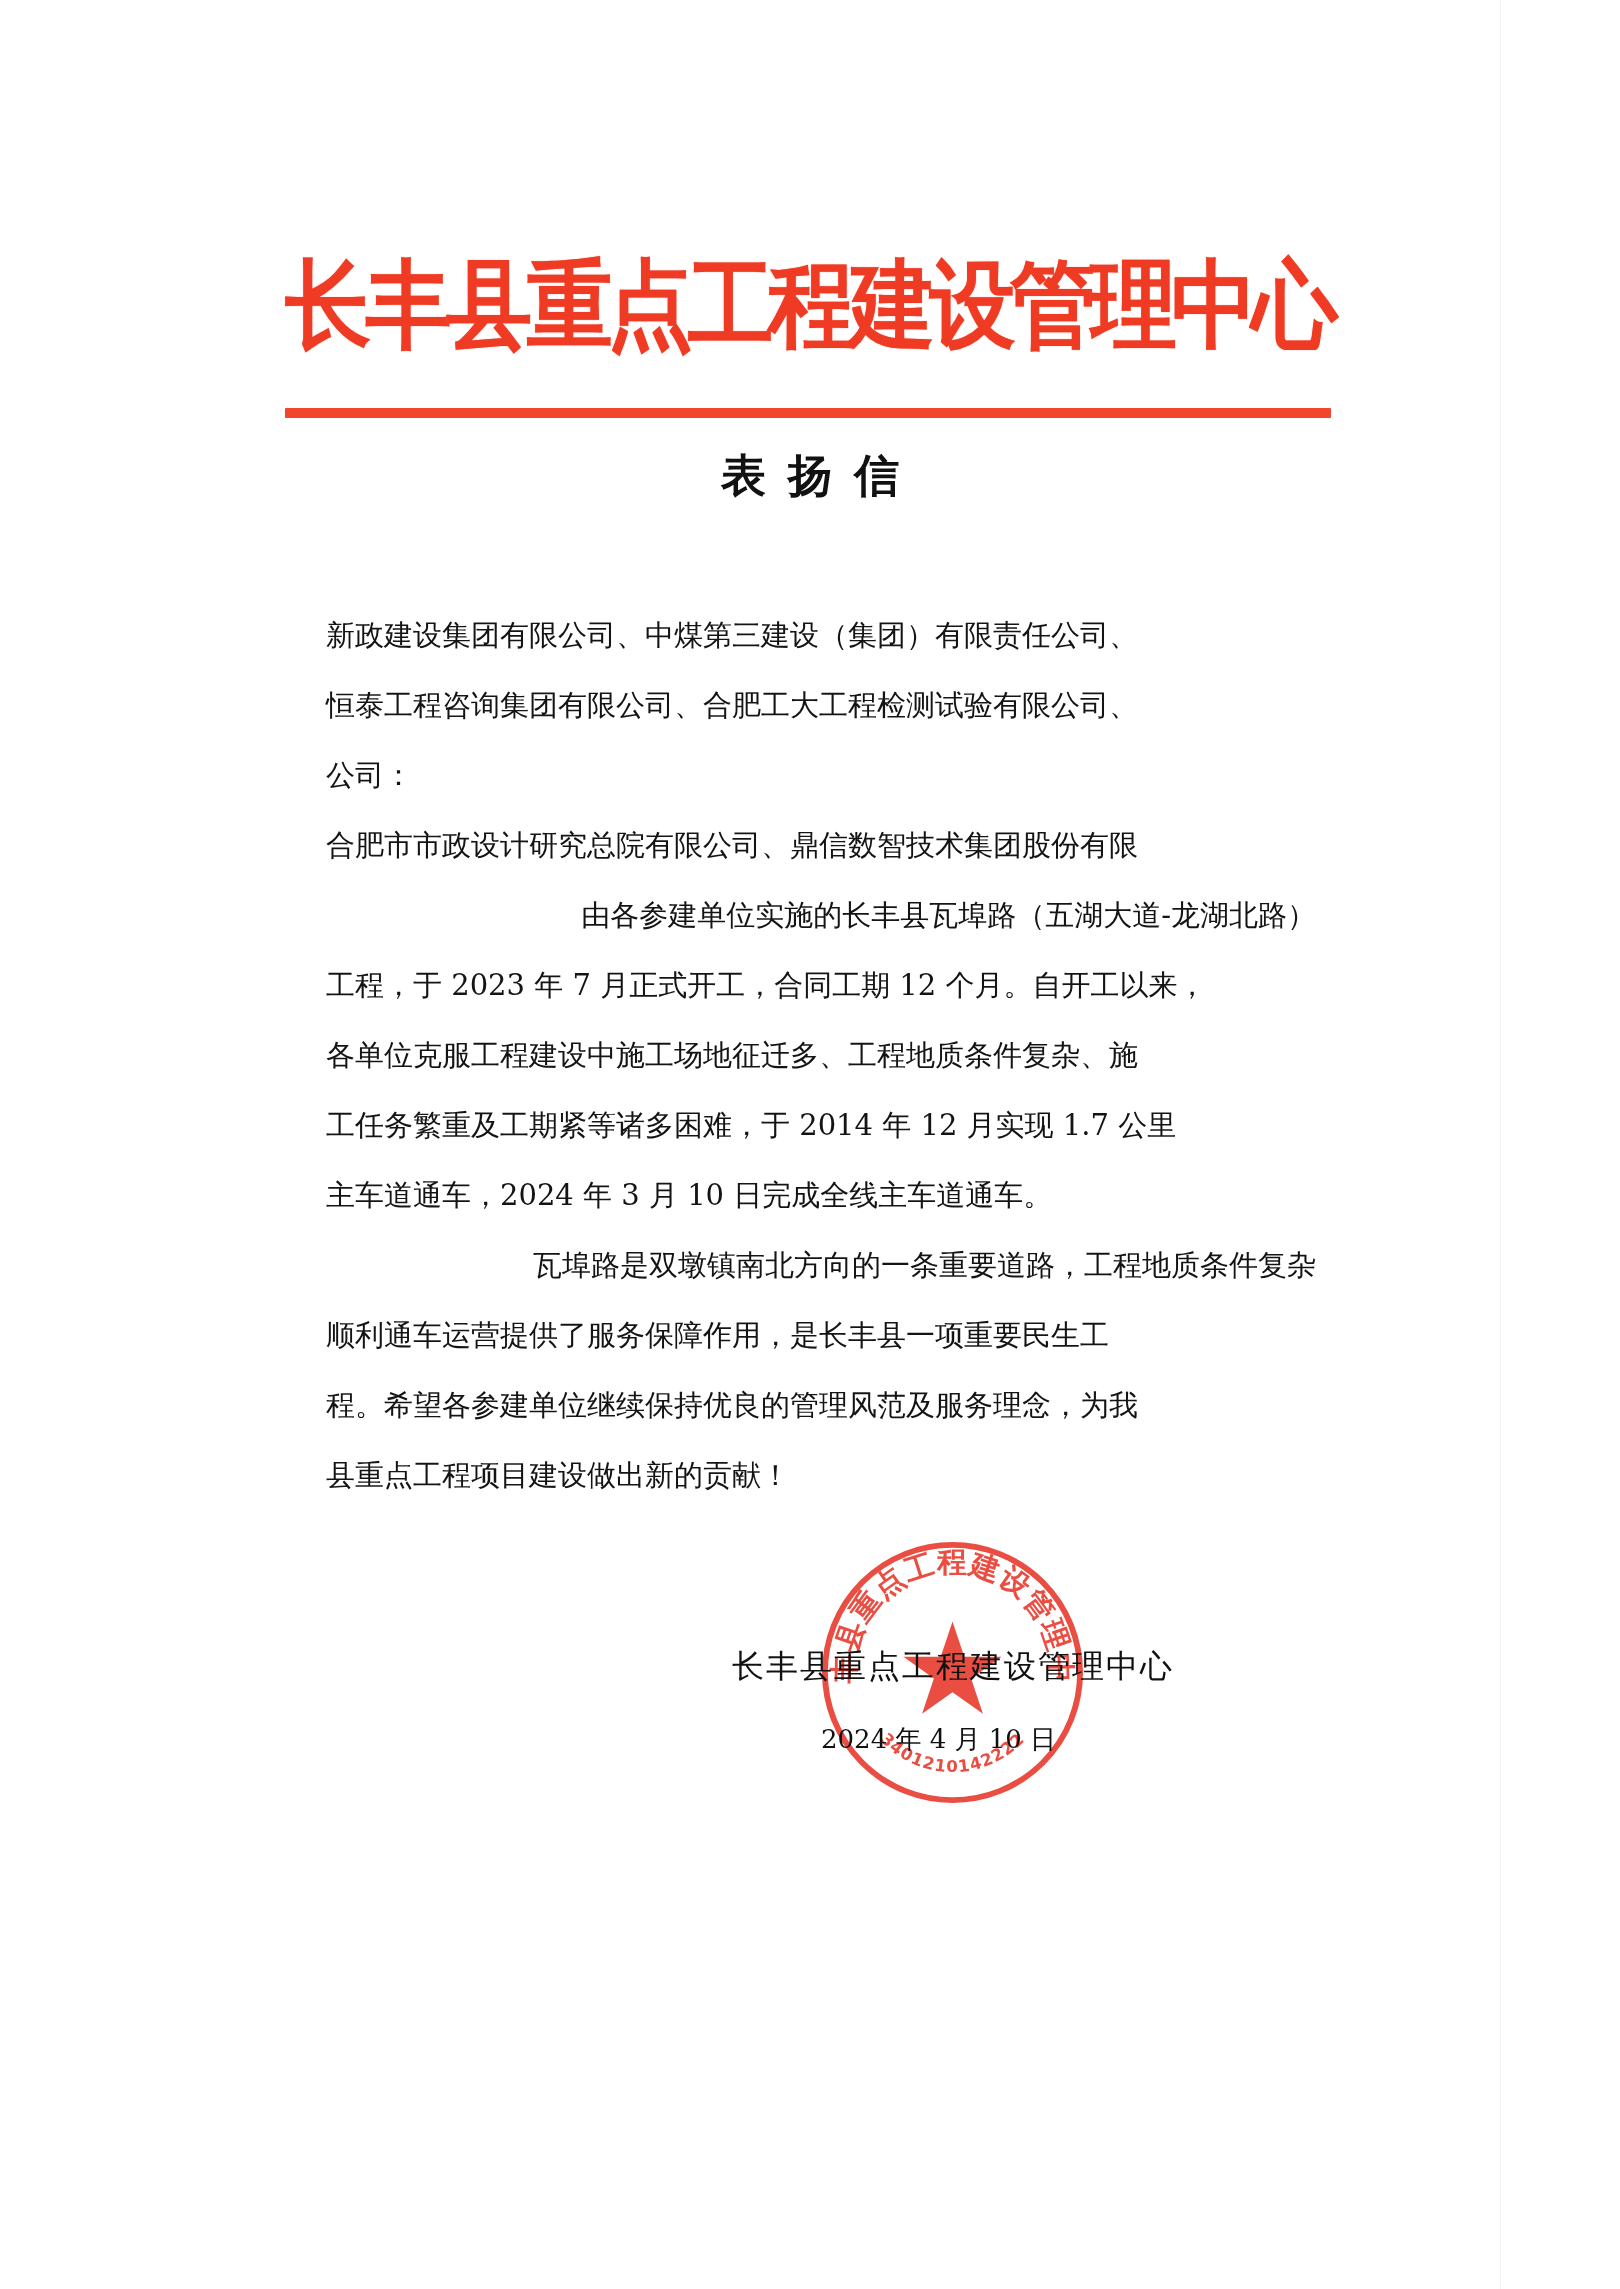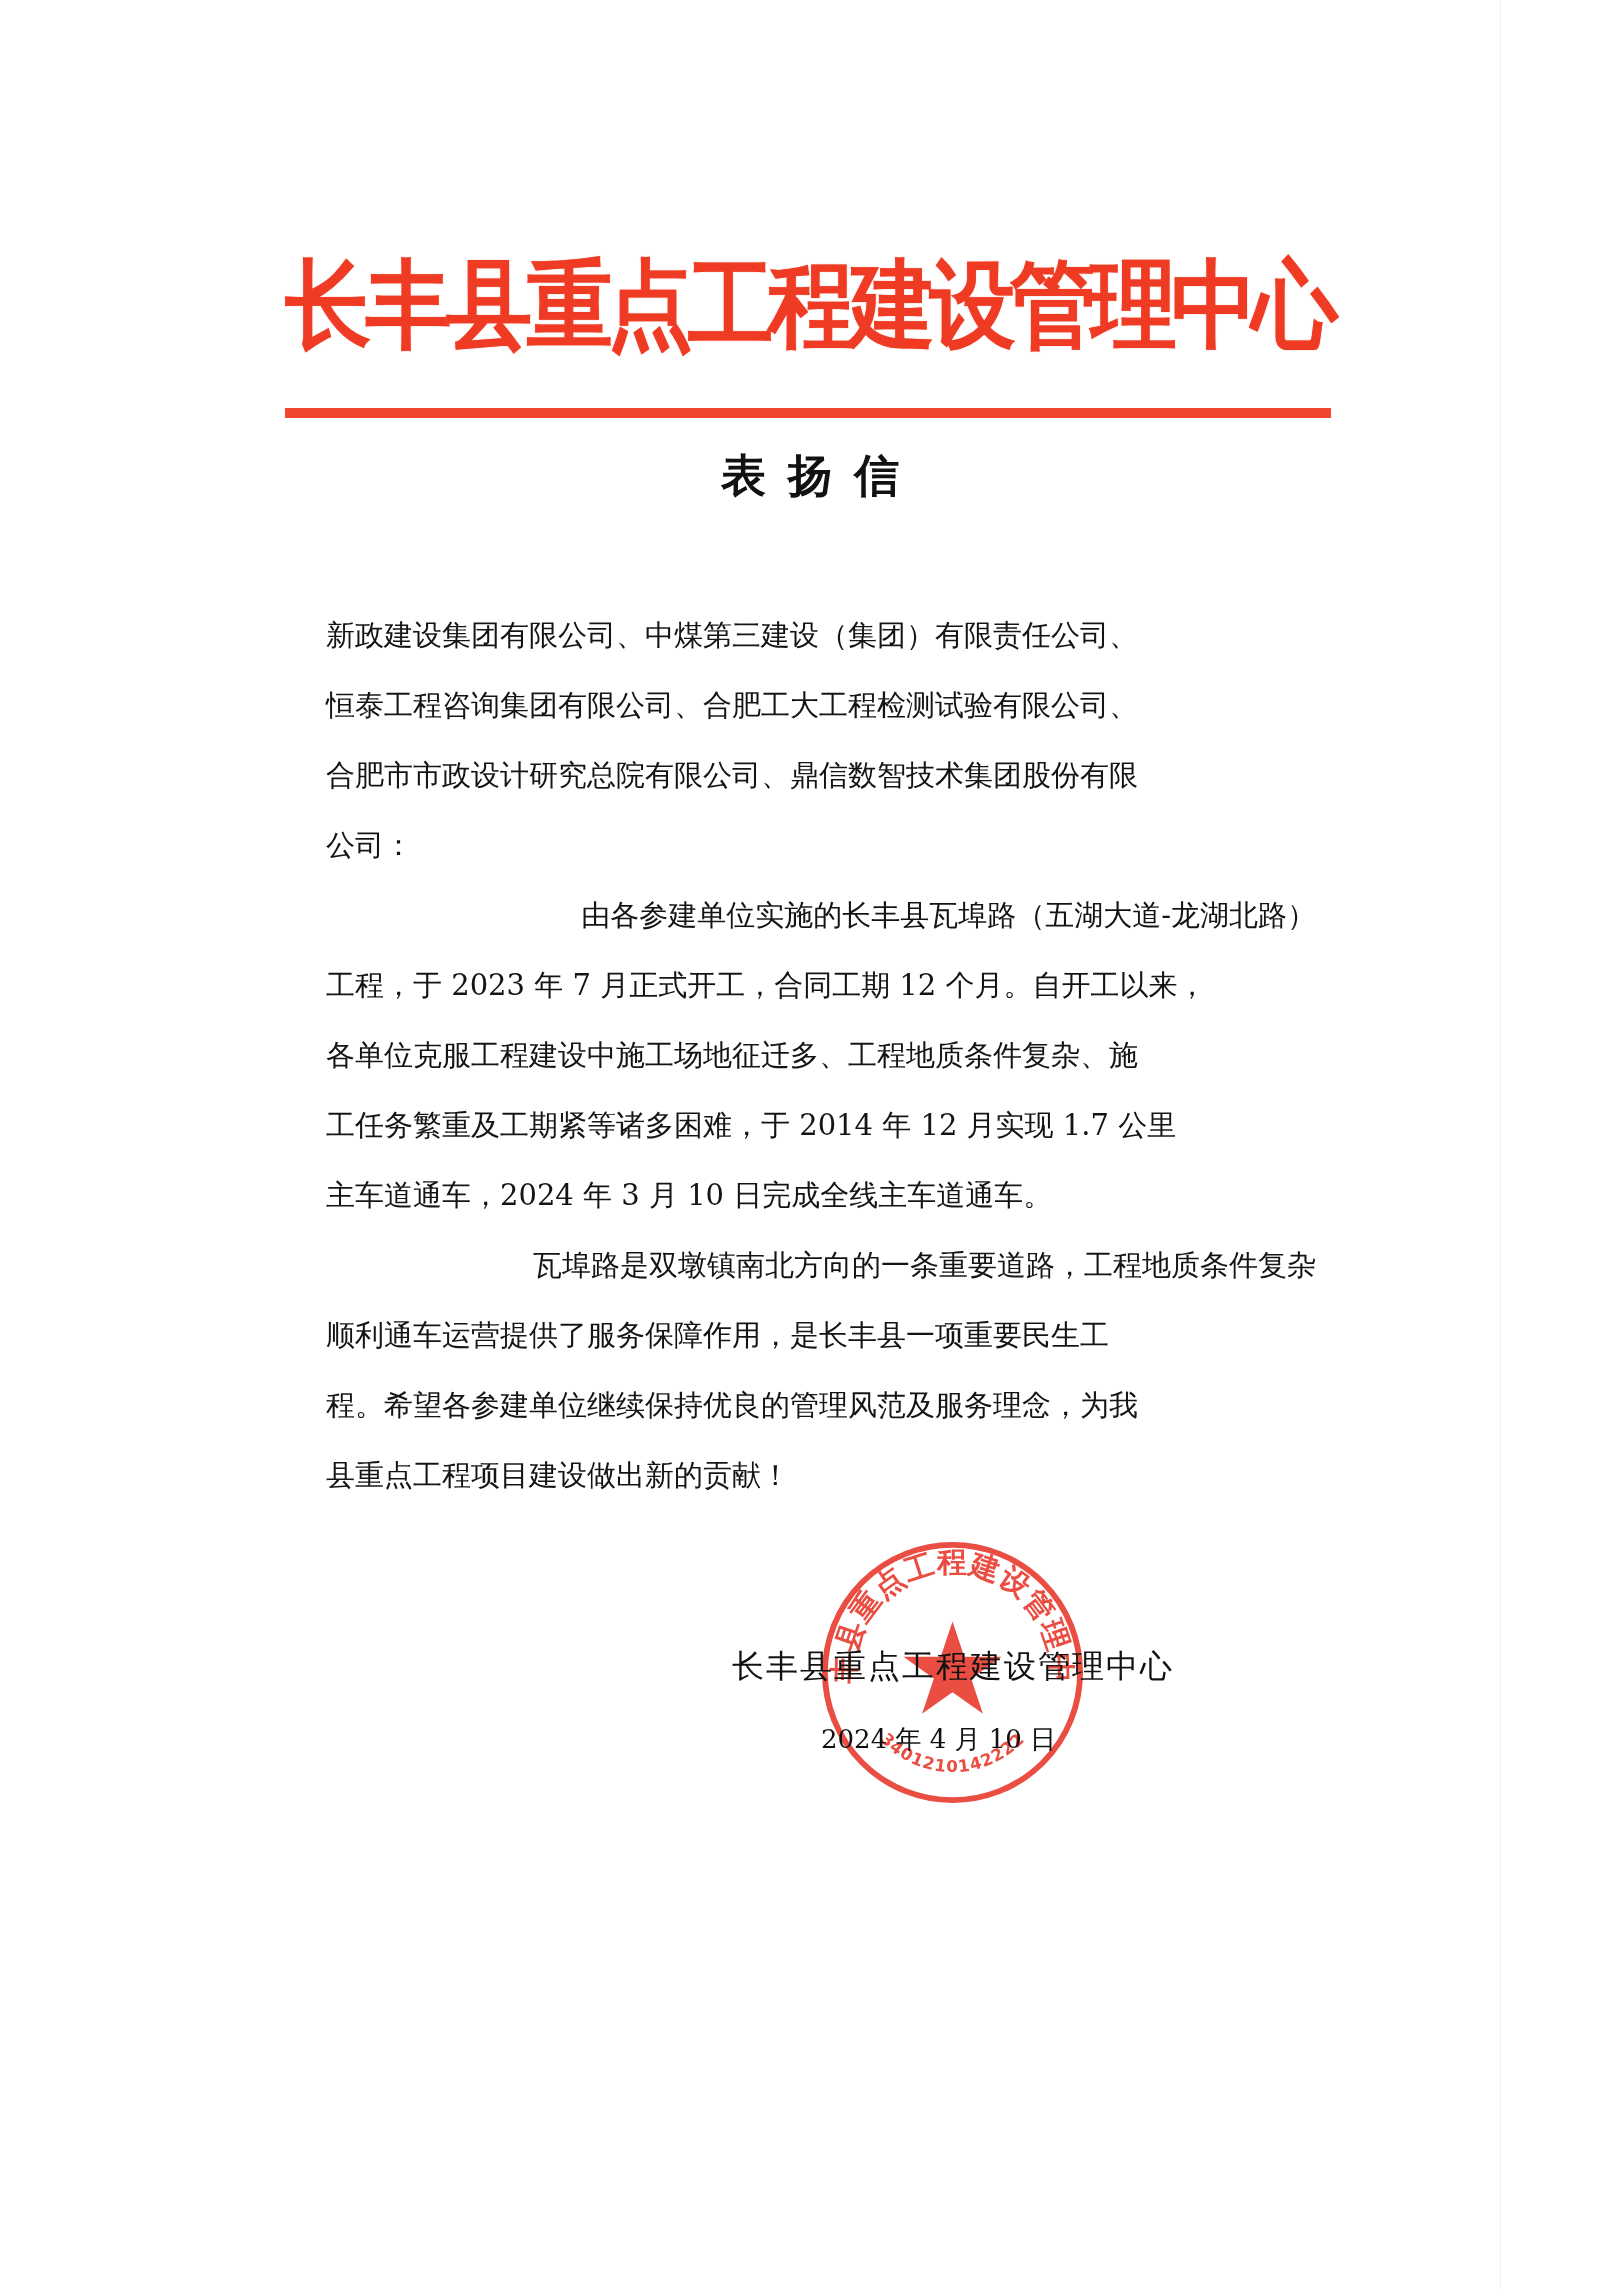--- a/index.html
+++ b/index.html
@@ -143,22 +143,22 @@
 </div>
 
 <div class="red-rule"></div>
 
 <div class="doc-title">表扬信</div>
 
 <div class="body-text">
   <div>
     <span class="line">新政建设集团有限公司、中煤第三建设（集团）有限责任公司、</span>
     <span class="line">恒泰工程咨询集团有限公司、合肥工大工程检测试验有限公司、</span>
+    <span class="line">公司：</span>
     <span class="line">合肥市市政设计研究总院有限公司、鼎信数智技术集团股份有限</span>
-    <span class="line">公司：</span>
   </div>
   <div>
     <span class="line indent">由各参建单位实施的长丰县瓦埠路（五湖大道-龙湖北路）</span>
     <span class="line">工程，于 2023 年 7 月正式开工，合同工期 12 个月。自开工以来，</span>
     <span class="line">各单位克服工程建设中施工场地征迁多、工程地质条件复杂、施</span>
     <span class="line">工任务繁重及工期紧等诸多困难，于 2014 年 12 月实现 1.7 公里</span>
     <span class="line">主车道通车，2024 年 3 月 10 日完成全线主车道通车。</span>
   </div>
   <div>
     <span class="line indent">瓦埠路是双墩镇南北方向的一条重要道路，工程地质条件复杂</span>

